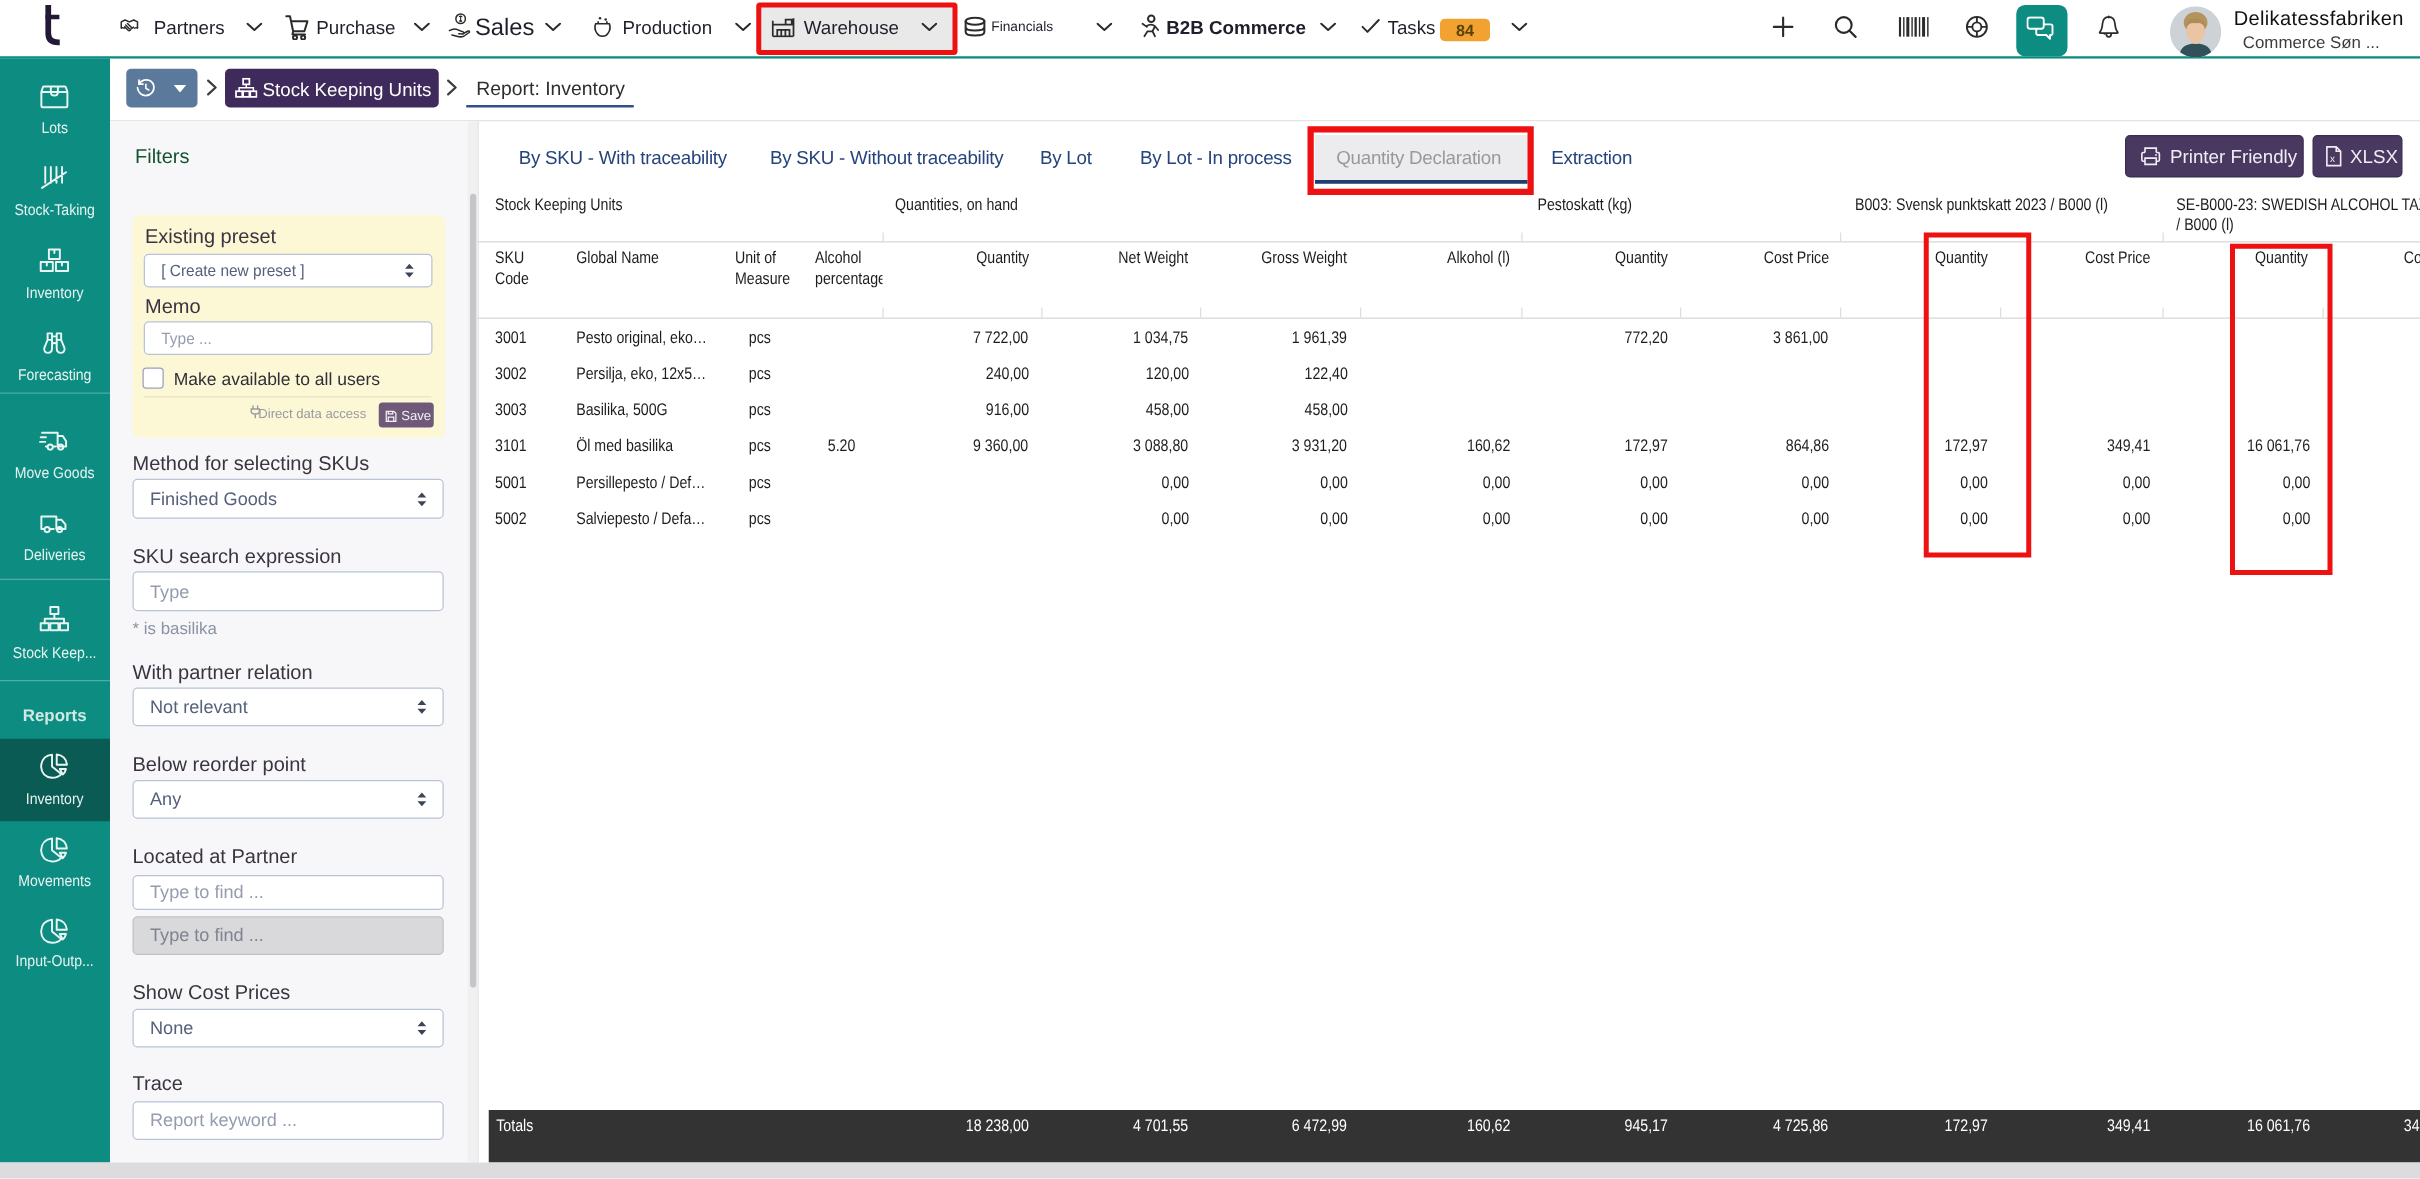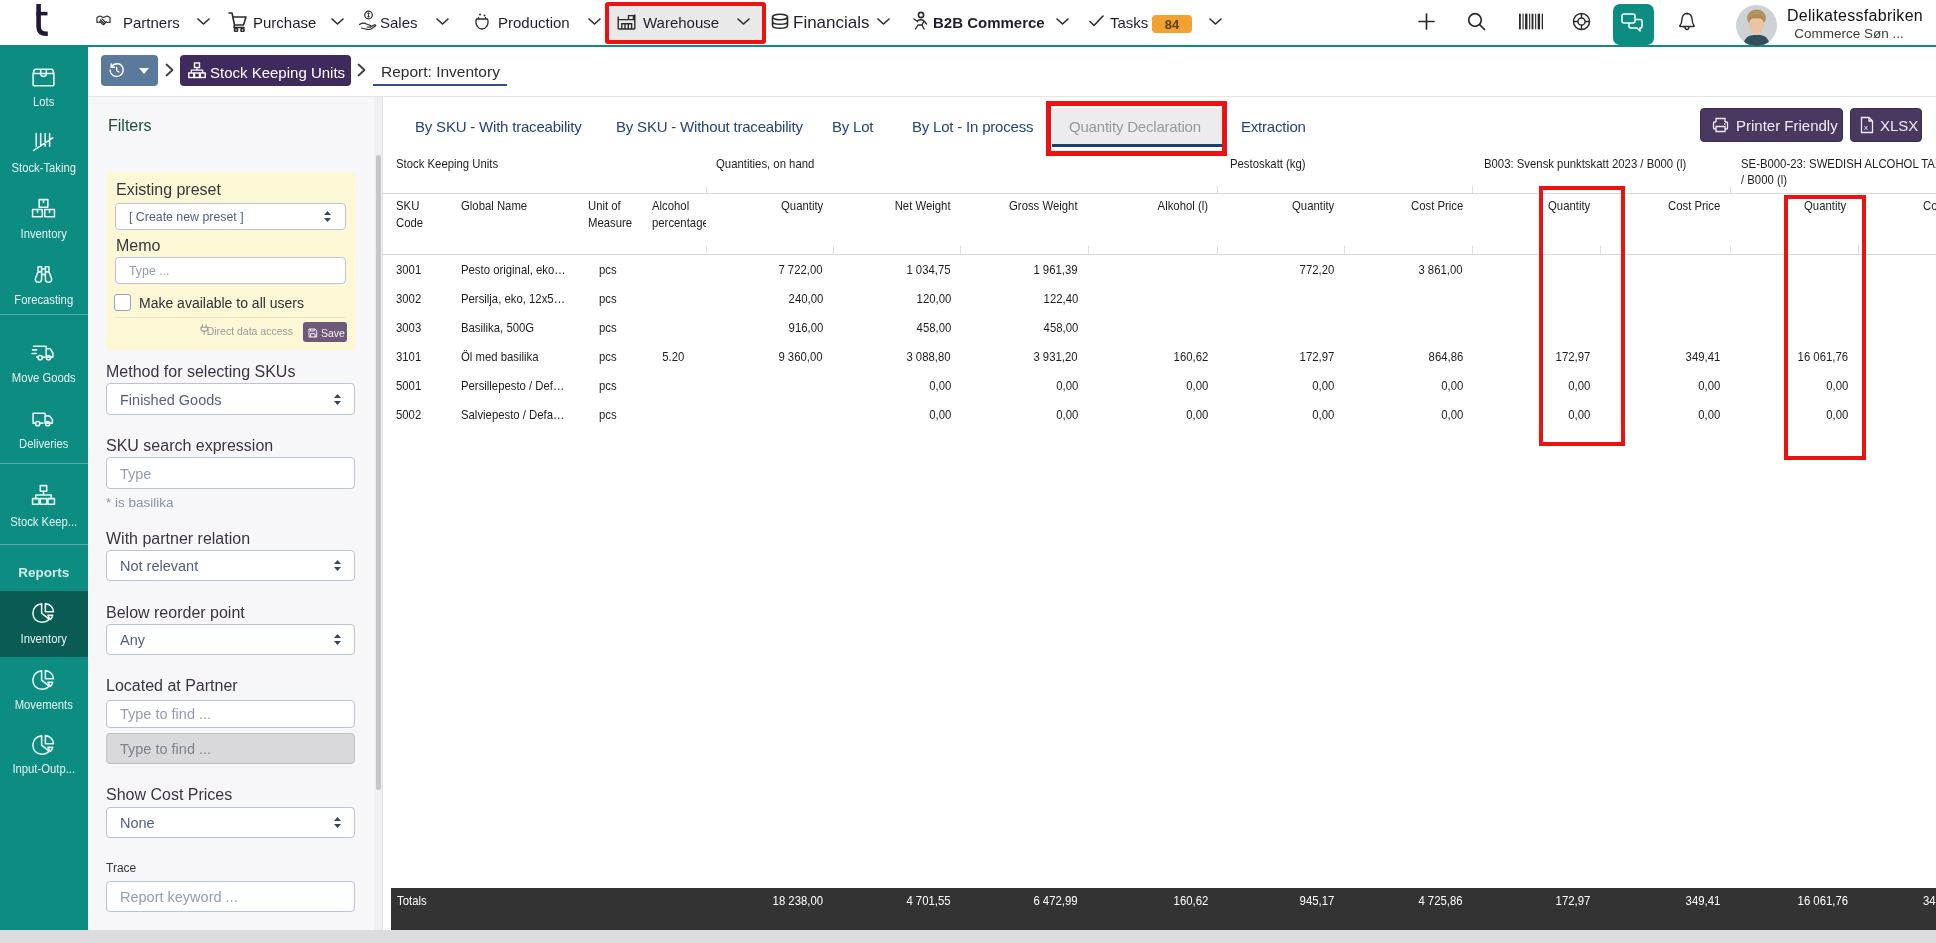--- a/index.html
+++ b/index.html
@@ -24,21 +24,21 @@
   </svg>
 <div style="position:absolute;top:13.5px;font-size:15px;color:#1f1f2b;white-space:nowrap;line-height:17.25px;left:253px;">Purchase</div>
 <svg style="position:absolute;left:331px;top:18px;" width="13" height="7" viewBox="0 0 13 7" fill="none">
     <path d="M1 1 L6.5 6 L12 1" stroke="#2b2b2b" stroke-width="1.6" stroke-linecap="round" stroke-linejoin="round" fill="none"></path>
   </svg>
 <svg style="position:absolute;left:358px;top:10px;" width="19" height="22" viewBox="0 0 19 22" fill="none">
     <circle cx="10.5" cy="5" r="3.8" stroke="#2b2b2b" stroke-width="1.2" fill="none"></circle>
     <path d="M10.5 2.8 V7.2 M9.2 6.6 Q10.5 7.6 11.8 6.6 M9.2 3.4 Q10.5 2.4 11.8 3.4" stroke="#2b2b2b" stroke-width="0.9" fill="none"></path>
     <path d="M1.5 14.5 Q5.5 12 8.5 14 L12.5 15.5 Q13.5 16.3 12.5 17.2 L9 17 M12.7 16.8 L16.5 14.8 Q17.6 14.5 17.6 15.8 L13 19 Q10.5 20 7.5 19 L3.5 18" stroke="#2b2b2b" stroke-width="1.2" stroke-linecap="round" stroke-linejoin="round" fill="none"></path>
   </svg>
-<div style="position:absolute;top:13.5px;font-size:15px;color:#1f1f2b;white-space:nowrap;line-height:17.25px;left:380px;">Sales</div>
+<div style="position:absolute;top:13.5px;font-size:19px;color:#1f1f2b;white-space:nowrap;line-height:17.25px;left:380px;">Sales</div>
 <svg style="position:absolute;left:436px;top:18px;" width="13" height="7" viewBox="0 0 13 7" fill="none">
     <path d="M1 1 L6.5 6 L12 1" stroke="#2b2b2b" stroke-width="1.6" stroke-linecap="round" stroke-linejoin="round" fill="none"></path>
   </svg>
 <svg style="position:absolute;left:474px;top:13px;" width="16" height="18" viewBox="0 0 16 18" fill="none">
     <circle cx="6" cy="1.5" r="1" fill="#2b2b2b"></circle>
     <circle cx="10.5" cy="2.5" r="1" fill="#2b2b2b"></circle>
     <path d="M3 6 H13 M2.5 6 Q1 10 3.5 13.5 Q5 16 8 16 Q11 16 12.5 13.5 Q15 10 13.5 6 M4.5 6 V4.5 M11.5 6 V4.5" stroke="#2b2b2b" stroke-width="1.3" stroke-linecap="round" fill="none"></path>
   </svg>
 <div style="position:absolute;top:13.5px;font-size:15px;color:#1f1f2b;white-space:nowrap;line-height:17.25px;left:498px;">Production</div>
 <svg style="position:absolute;left:588px;top:18px;" width="13" height="7" viewBox="0 0 13 7" fill="none">
@@ -49,21 +49,21 @@
     <path d="M1.2 16 V3.5 M1.2 16 H17.8 M17.8 16 V1.5 M1.2 6.6 H17.8 M11.5 6.6 V2.6 H16.4 V6.6 M4.8 16 V10.8 H14.6 V16 M8 10.8 V16 M11.3 10.8 V16" stroke="#2b2b2b" stroke-width="1.4" fill="none"></path>
   </svg>
 <div style="position:absolute;top:13.5px;font-size:15px;color:#1f1f2b;white-space:nowrap;line-height:17.25px;left:643px;">Warehouse</div>
 <svg style="position:absolute;left:737px;top:18px;" width="13" height="7" viewBox="0 0 13 7" fill="none">
     <path d="M1 1 L6.5 6 L12 1" stroke="#2b2b2b" stroke-width="1.6" stroke-linecap="round" stroke-linejoin="round" fill="none"></path>
   </svg>
 <svg style="position:absolute;left:770px;top:13px;" width="20" height="17" viewBox="0 0 20 17" fill="none">
     <ellipse cx="10" cy="4" rx="7.5" ry="2.8" stroke="#2b2b2b" stroke-width="1.6" stroke-linecap="round" stroke-linejoin="round"></ellipse>
     <path d="M2.5 4 V8.5 Q2.5 11.3 10 11.3 Q17.5 11.3 17.5 8.5 V4 M2.5 8.5 V12.5 Q2.5 15.3 10 15.3 Q17.5 15.3 17.5 12.5 V8.5" stroke="#2b2b2b" stroke-width="1.6" stroke-linecap="round" stroke-linejoin="round"></path>
   </svg>
-<div style="position:absolute;top:13.5px;font-size:17px;color:#1f1f2b;white-space:nowrap;line-height:17.25px;left:793px;">Financials</div>
+<div style="position:absolute;top:13.5px;font-size:11px;color:#1f1f2b;white-space:nowrap;line-height:17.25px;left:793px;">Financials</div>
 <svg style="position:absolute;left:877px;top:18px;" width="13" height="7" viewBox="0 0 13 7" fill="none">
     <path d="M1 1 L6.5 6 L12 1" stroke="#2b2b2b" stroke-width="1.6" stroke-linecap="round" stroke-linejoin="round" fill="none"></path>
   </svg>
 <svg style="position:absolute;left:911px;top:11px;" width="19" height="20" viewBox="0 0 19 20" fill="none">
     <circle cx="10" cy="4" r="2.6" stroke="#2b2b2b" stroke-width="1.6" stroke-linecap="round" stroke-linejoin="round"></circle>
     <path d="M6 10 Q10 7.5 13 10 L15.5 13 M13 10 L11 14 L13 18 M11 14 L7 14 L4.5 18 M3 8 L6.5 10.5" stroke="#2b2b2b" stroke-width="1.4" stroke-linecap="round" stroke-linejoin="round" fill="none"></path>
   </svg>
 <div style="position:absolute;top:13.5px;font-size:15px;color:#1f1f2b;white-space:nowrap;line-height:17.25px;left:933px;font-weight:bold;">B2B Commerce</div>
 <svg style="position:absolute;left:1056px;top:18px;" width="13" height="7" viewBox="0 0 13 7" fill="none">
     <path d="M1 1 L6.5 6 L12 1" stroke="#2b2b2b" stroke-width="1.6" stroke-linecap="round" stroke-linejoin="round" fill="none"></path>
@@ -268,21 +268,21 @@
 <div style="position:absolute;top:706.25px;font-size:14.5px;color:#949cae;white-space:nowrap;line-height:16.67px;left:120px;">Type to find ...</div>
 <div style="position:absolute;left:106px;top:733px;width:249px;height:31px;background:#d9d9dc;border:1px solid #c0c0c6;border-radius:4px;"></div>
 <div style="position:absolute;top:741.25px;font-size:14.5px;color:#7d838f;white-space:nowrap;line-height:16.67px;left:120px;">Type to find ...</div>
 <div style="position:absolute;top:786px;font-size:16px;color:#3b3440;white-space:nowrap;line-height:18.4px;left:106px;">Show Cost Prices</div>
 <div style="position:absolute;left:106px;top:807px;width:249px;height:31px;background:#fff;border:1px solid #b8c4d6;border-radius:4px;"></div>
 <div style="position:absolute;top:815.25px;font-size:14.5px;color:#56607a;white-space:nowrap;line-height:16.67px;left:120px;">None</div>
 <svg style="position:absolute;left:332.5px;top:816.0px;" width="9" height="13" viewBox="0 0 9 13" fill="none">
     <path d="M1 5 L4.5 1 L8 5 Z" fill="#3c4558"></path>
     <path d="M1 8 L4.5 12 L8 8 Z" fill="#3c4558"></path>
   </svg>
-<div style="position:absolute;top:859px;font-size:12px;color:#3b3440;white-space:nowrap;line-height:18.4px;left:106px;">Trace</div>
+<div style="position:absolute;top:859px;font-size:16px;color:#3b3440;white-space:nowrap;line-height:18.4px;left:106px;">Trace</div>
 <div style="position:absolute;left:106px;top:880.5px;width:249px;height:31px;background:#fff;border:1px solid #b8c4d6;border-radius:4px;"></div>
 <div style="position:absolute;top:888.75px;font-size:14.5px;color:#949cae;white-space:nowrap;line-height:16.67px;left:120px;">Report keyword ...</div>
 <div style="position:absolute;top:117.5px;font-size:15px;color:#25447c;white-space:nowrap;line-height:17.25px;left:415px;letter-spacing:-0.2px;">By SKU - With traceability</div>
 <div style="position:absolute;top:117.5px;font-size:15px;color:#25447c;white-space:nowrap;line-height:17.25px;left:616px;letter-spacing:-0.2px;">By SKU - Without traceability</div>
 <div style="position:absolute;top:117.5px;font-size:15px;color:#25447c;white-space:nowrap;line-height:17.25px;left:832px;letter-spacing:-0.2px;">By Lot</div>
 <div style="position:absolute;top:117.5px;font-size:15px;color:#25447c;white-space:nowrap;line-height:17.25px;left:912px;letter-spacing:-0.2px;">By Lot - In process</div>
 <div style="position:absolute;left:1051.5px;top:107.5px;width:170.5px;height:39.5px;background:#ececee;border-bottom:3px solid #1e3d72;"></div>
 <div style="position:absolute;top:117.5px;font-size:15px;color:#98989e;white-space:nowrap;line-height:17.25px;left:1069px;letter-spacing:-0.2px;">Quantity Declaration</div>
 <div style="position:absolute;top:117.5px;font-size:15px;color:#25447c;white-space:nowrap;line-height:17.25px;left:1241px;letter-spacing:-0.2px;">Extraction</div>
 <div style="position:absolute;left:1046px;top:101px;width:181px;height:54.5px;border:5px solid #ee1111;"></div>

